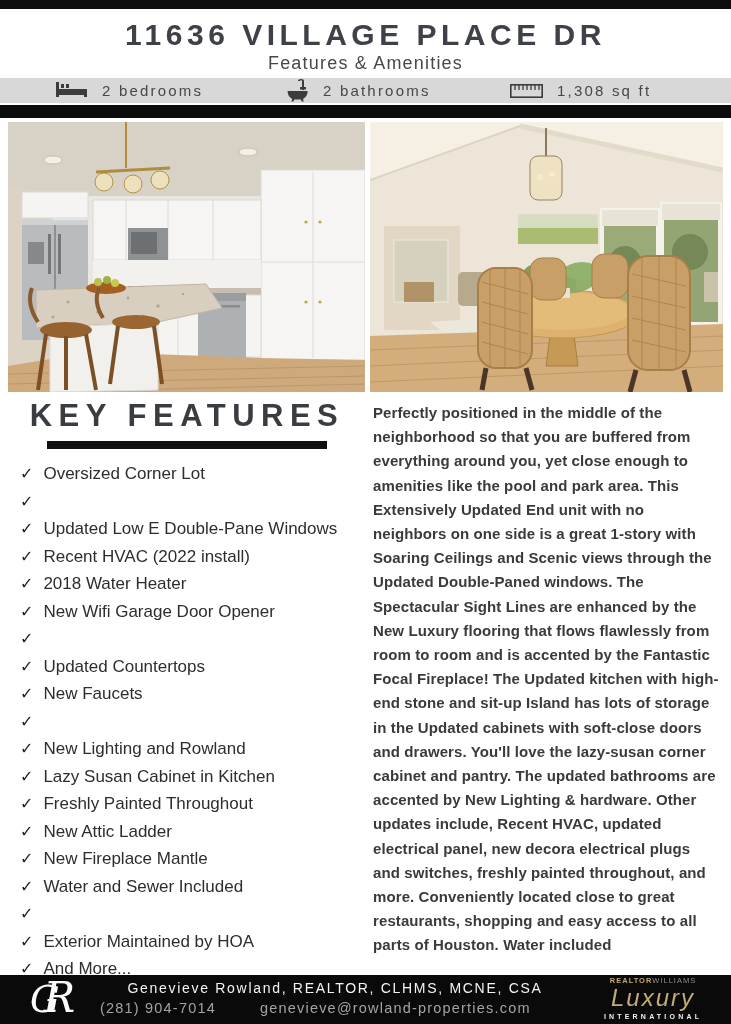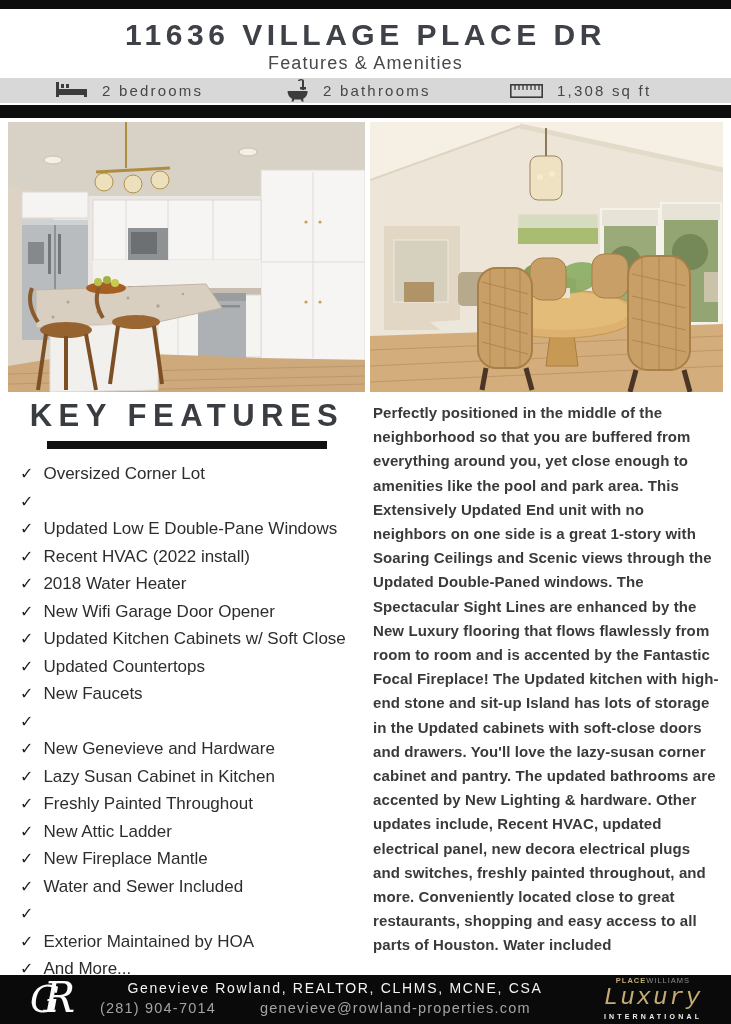--- a/index.html
+++ b/index.html
@@ -63,21 +63,21 @@
   .monogram .r{font-size:42px;margin-left:-16px;}
   .agent-info{position:absolute;left:100px;top:5px;width:470px;text-align:center;}
   .agent-name-line{font-size:14px;letter-spacing:1.7px;color:#f4f4f4;}
   .agent-contact{margin-top:4px;display:flex;justify-content:flex-start;gap:44px;
     font-size:14.5px;letter-spacing:1.2px;color:#a3a3a3;}
   .kw-logo{position:absolute;right:16px;top:2px;width:124px;text-align:center;line-height:1;}
   .kw-top{font-size:7.5px;letter-spacing:1px;}
   .kw-keller{color:#c3ab74;font-weight:700;}
   .kw-williams{color:#8f8f8f;font-weight:400;}
   .kw-luxury{
-    font-family:Liberation Mono, monospace;font-style:italic;
+    font-family:Liberation Sans, sans-serif;font-style:italic;
     font-size:24px;color:#c3ab74;margin-top:1px;letter-spacing:2px;
   }
   .kw-international{font-size:7px;letter-spacing:3.2px;color:#efefef;margin-top:3px;font-weight:700;}
 </style>
 </head>
 <body>
 
 <div class="abs top-bar"></div>
 
 <div class="abs header">
@@ -328,36 +328,35 @@
     <li>
         <span class="check">✓</span>
         <span>2018 Water Heater</span>
       </li>
     <li>
         <span class="check">✓</span>
         <span>New Wifi Garage Door Opener</span>
       </li>
     <li>
         <span class="check">✓</span>
-        <span>Updated Kitchen Cabinets w/ Soft Close</span>
       </li>
     <li>
         <span class="check">✓</span>
         <span>Updated Countertops</span>
       </li>
     <li>
         <span class="check">✓</span>
         <span>New Faucets</span>
       </li>
     <li>
         <span class="check">✓</span>
       </li>
     <li>
         <span class="check">✓</span>
-        <span>New Genevieve and Hardware</span>
+        <span>New Lighting and Rowland</span>
       </li>
     <li>
         <span class="check">✓</span>
         <span>Lazy Susan Cabinet in Kitchen</span>
       </li>
     <li>
         <span class="check">✓</span>
         <span>Freshly Painted Throughout</span>
       </li>
     <li>
@@ -396,18 +395,18 @@
   </div>
   <div class="agent-info">
     <div class="agent-name-line">Genevieve Rowland, REALTOR, CLHMS, MCNE, CSA</div>
     <div class="agent-contact">
       <span>(281) 904-7014</span>
       <span>genevieve@rowland-properties.com</span>
     </div>
   </div>
   <div class="kw-logo">
     <div class="kw-top">
-      <span class="kw-keller">PLACE</span><span class="kw-williams">WILLIAMS</span>
+      <span class="kw-keller">REALTOR</span><span class="kw-williams">WILLIAMS</span>
     </div>
     <div class="kw-luxury">Luxury</div>
     <div class="kw-international">INTERNATIONAL</div>
   </div>
 </div>
 
 </body></html>

